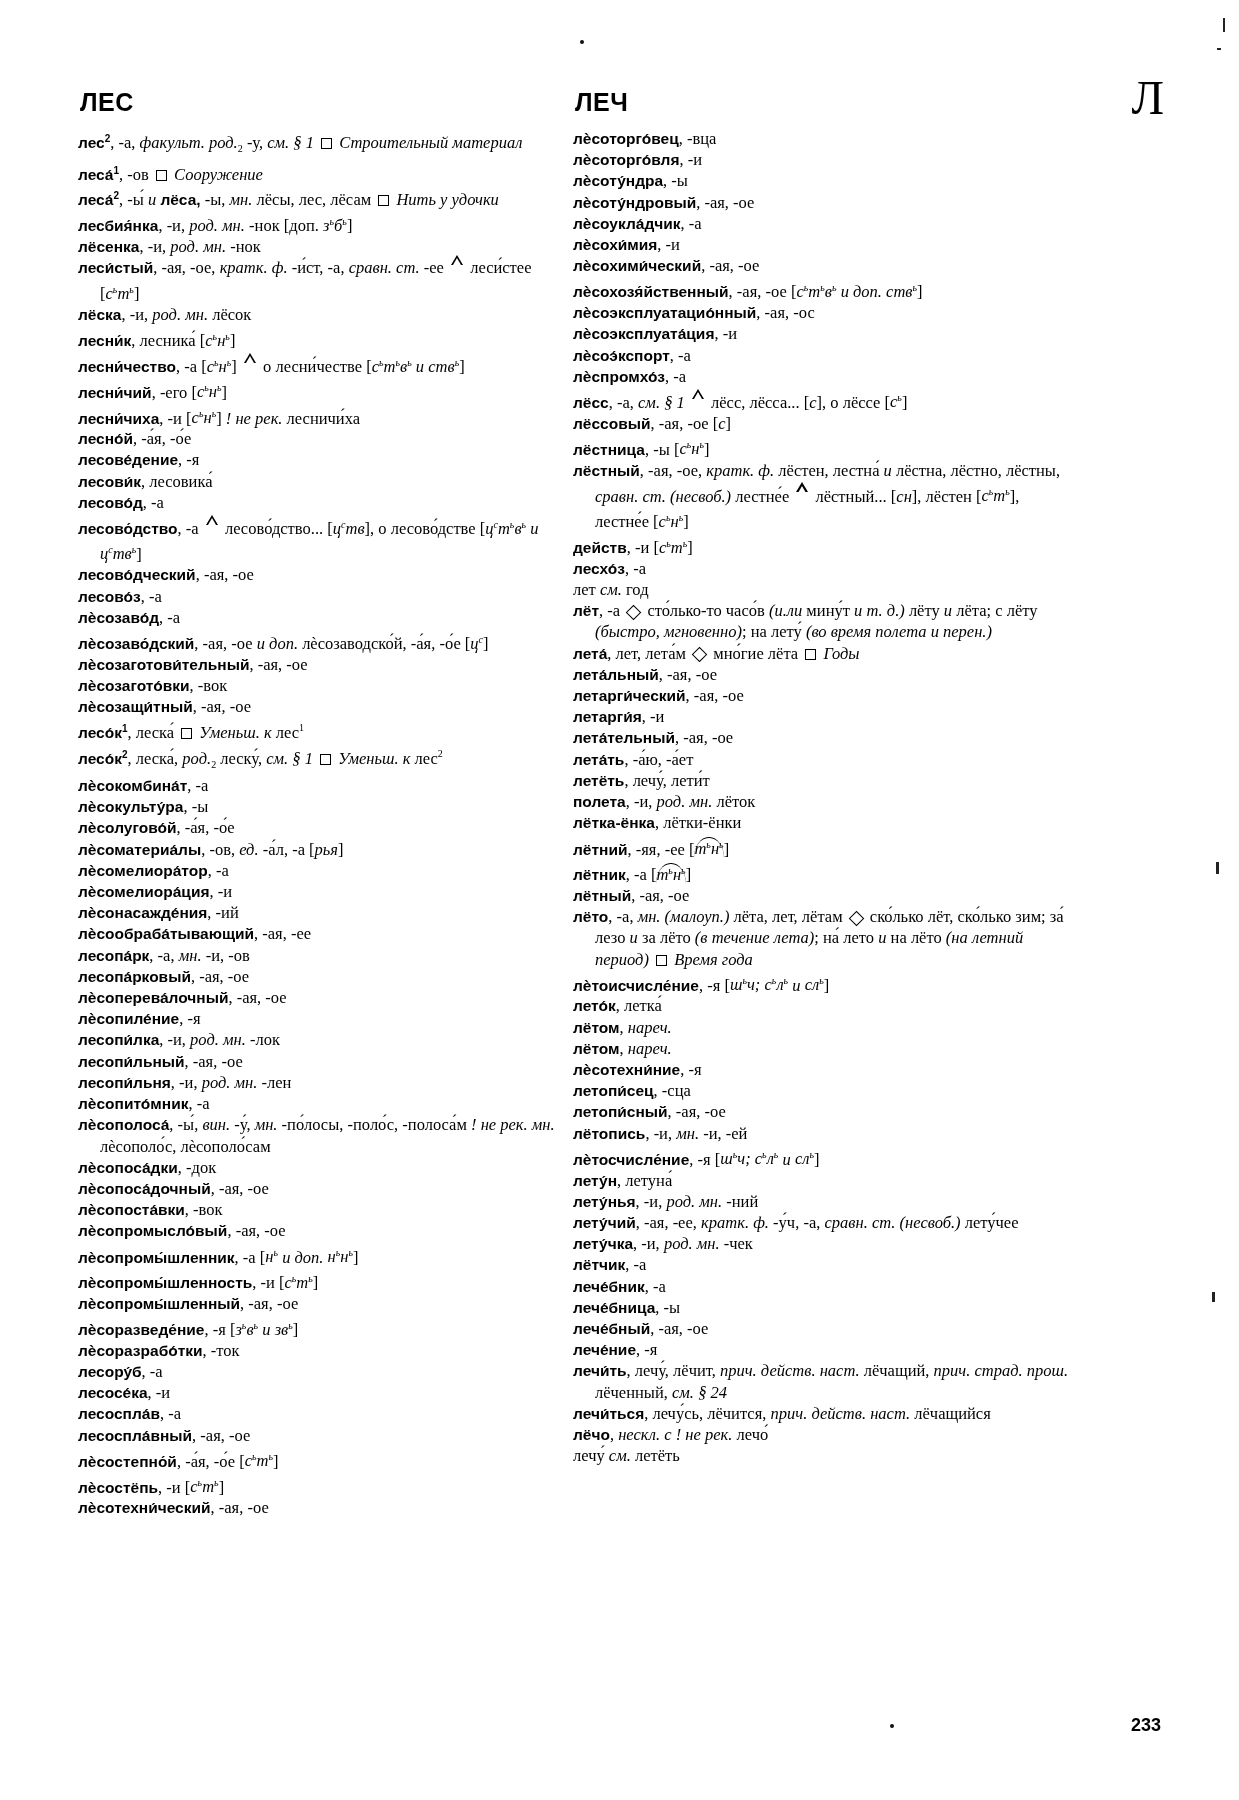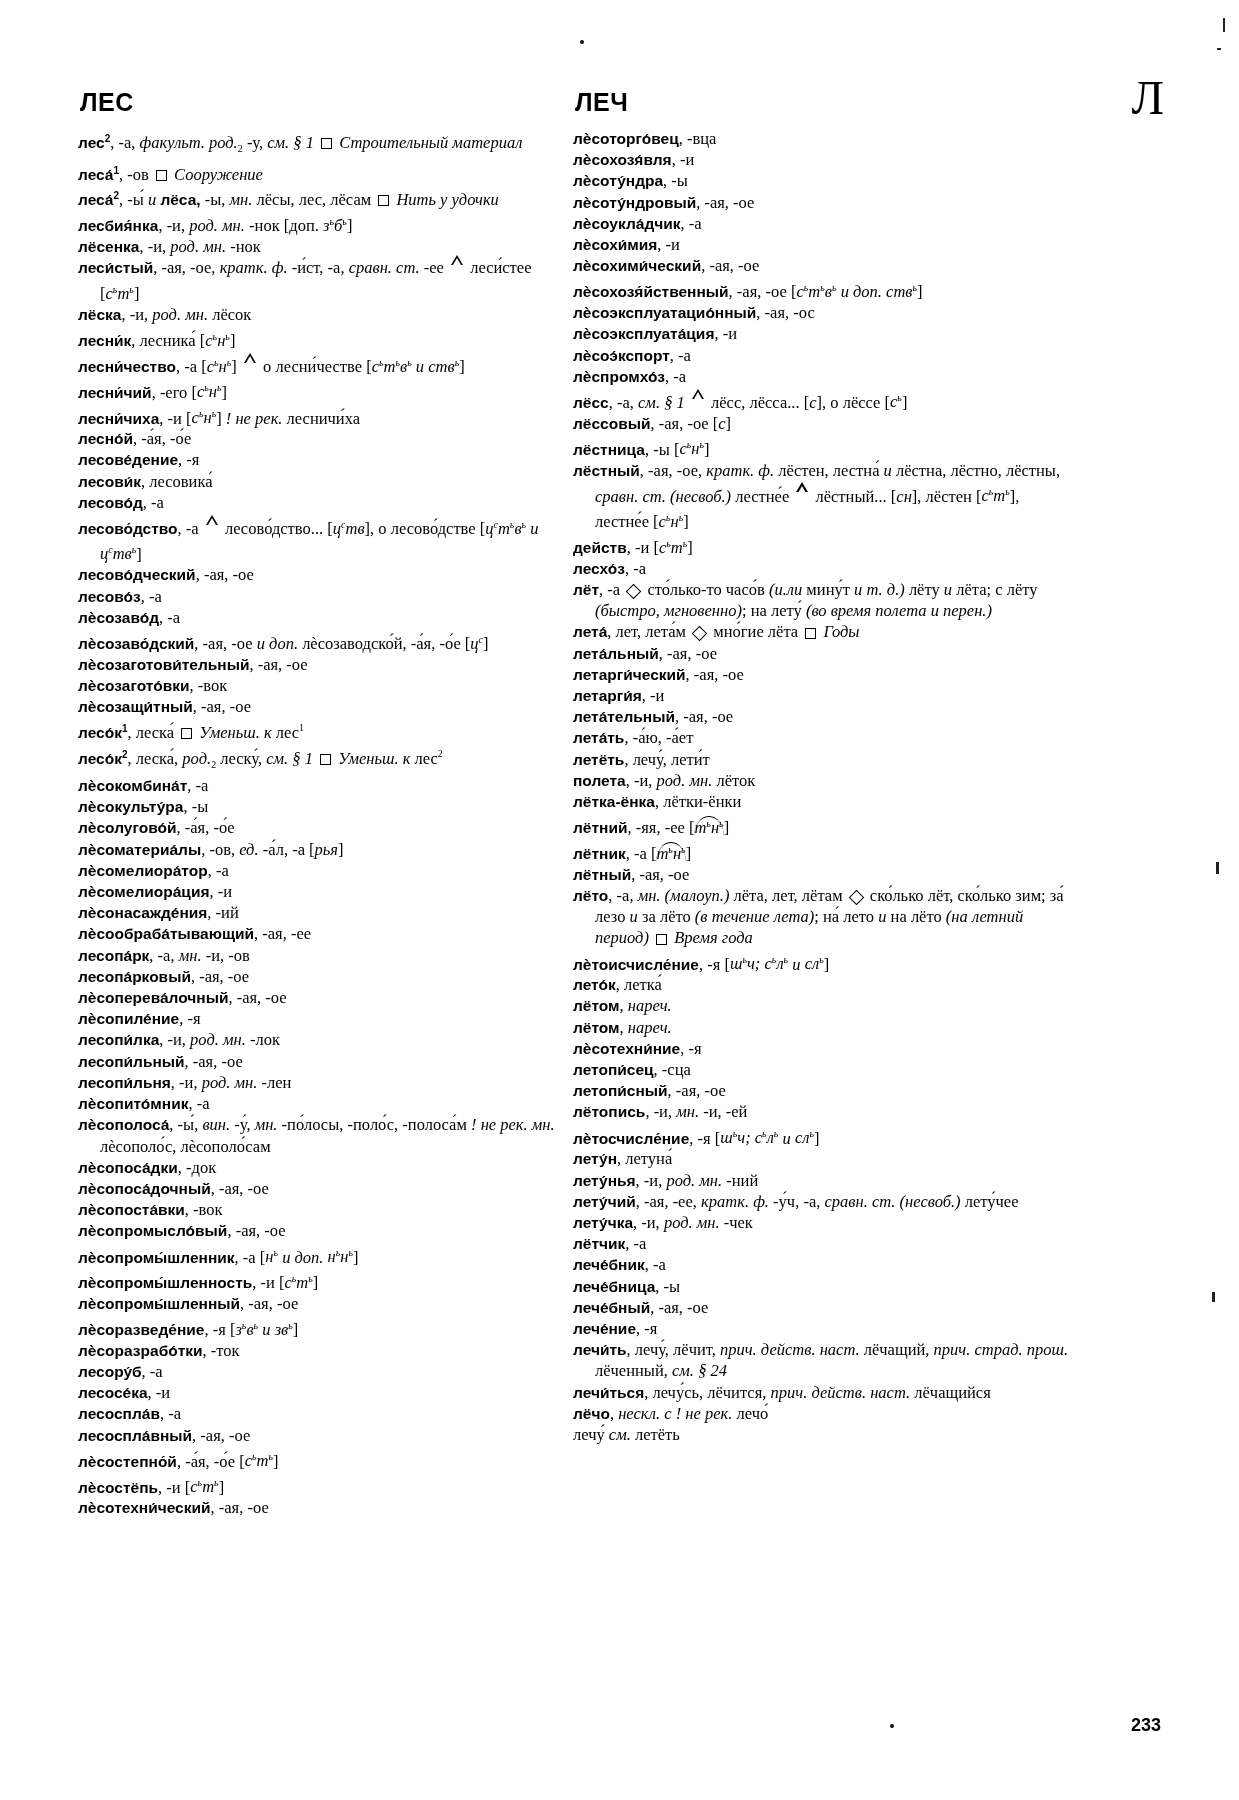--- a/index.html
+++ b/index.html
@@ -231,37 +231,38 @@
         <div class="entry"><span class="hw">лесору́б</span>, -а</div>
         <div class="entry"><span class="hw">лесосе́ка</span>, -и</div>
         <div class="entry"><span class="hw">лесоспла́в</span>, -а</div>
         <div class="entry"><span class="hw">лесоспла́вный</span>, -ая, -ое</div>
         <div class="entry"><span class="hw">лѐсостепно́й</span>, -а́я, -о́е [<span class="it">с<sup>ь</sup>т<sup>ь</sup></span>]</div>
         <div class="entry"><span class="hw">лѐсостёпь</span>, -и [<span class="it">с<sup>ь</sup>т<sup>ь</sup></span>]</div>
         <div class="entry"><span class="hw">лѐсотехни́ческий</span>, -ая, -ое</div>
       </div>
     <div class="col col-right" id="col-right">
         <div class="entry"><span class="hw">лѐсоторго́вец</span>, -вца</div>
-        <div class="entry"><span class="hw">лѐсохозя́вля</span>, -и</div>
+        <div class="entry"><span class="hw">лѐсоторго́вля</span>, -и</div>
         <div class="entry"><span class="hw">лѐсоту́ндра</span>, -ы</div>
         <div class="entry"><span class="hw">лѐсоту́ндровый</span>, -ая, -ое</div>
         <div class="entry"><span class="hw">лѐсоукла́дчик</span>, -а</div>
         <div class="entry"><span class="hw">лѐсохи́мия</span>, -и</div>
         <div class="entry"><span class="hw">лѐсохими́ческий</span>, -ая, -ое</div>
         <div class="entry"><span class="hw">лѐсохозя́йственный</span>, -ая, -ое [<span class="it">с<sup>ь</sup>т<sup>ь</sup>в<sup>ь</sup></span> <span class="it">и доп.</span> <span class="it">ств<sup>ь</sup></span>]</div>
         <div class="entry"><span class="hw">лѐсоэксплуатацио́нный</span>, -ая, -ос</div>
         <div class="entry"><span class="hw">лѐсоэксплуата́ция</span>, -и</div>
         <div class="entry"><span class="hw">лѐсоэ́кспорт</span>, -а</div>
         <div class="entry"><span class="hw">лѐспромхо́з</span>, -а</div>
         <div class="entry"><span class="hw">лёсс</span>, -а, <span class="it">см.</span> <span class="it">§ 1</span> <span class="tri"></span> лёсс, лёсса... [<span class="it">с</span>], о лёссе [<span class="it">с<sup>ь</sup></span>]</div>
         <div class="entry"><span class="hw">лёссовый</span>, -ая, -ое [<span class="it">с</span>]</div>
         <div class="entry"><span class="hw">лёстница</span>, -ы [<span class="it">с<sup>ь</sup>н<sup>ь</sup></span>]</div>
         <div class="entry"><span class="hw">лёстный</span>, -ая, -ое, <span class="it">кратк. ф.</span> лёстен, лестна́ <span class="it">и</span> лёстна, лёстно, лёстны, <span class="it">сравн. ст. (несвоб.)</span> лестне́е <span class="tri"></span> лёстный... [<span class="it">сн</span>], лёстен [<span class="it">с<sup>ь</sup>т<sup>ь</sup></span>], лестне́е [<span class="it">с<sup>ь</sup>н<sup>ь</sup></span>]</div>
         <div class="entry"><span class="hw">действ</span>, -и [<span class="it">с<sup>ь</sup>т<sup>ь</sup></span>]</div>
         <div class="entry"><span class="hw">лесхо́з</span>, -а</div>
+        <div class="entry"><span class="hw-plain">лет <span class="it">см.</span> год</span></div>
         <div class="entry"><span class="hw">лёт</span>, -а <span class="dia"></span> сто́лько-то часо́в <span class="it">(и.ли</span> мину́т <span class="it">и т. д.)</span> лёту <span class="it">и</span> лёта; с лёту <span class="it">(быстро, мгновенно)</span>; на лету́ <span class="it">(во время полета и перен.)</span></div>
         <div class="entry"><span class="hw">лета́</span>, лет, лета́м <span class="dia"></span> мно́гие лёта <span class="sq"></span> <span class="it">Годы</span></div>
         <div class="entry"><span class="hw">лета́льный</span>, -ая, -ое</div>
         <div class="entry"><span class="hw">летарги́ческий</span>, -ая, -ое</div>
         <div class="entry"><span class="hw">летарги́я</span>, -и</div>
         <div class="entry"><span class="hw">лета́тельный</span>, -ая, -ое</div>
         <div class="entry"><span class="hw">лета́ть</span>, -а́ю, -а́ет</div>
         <div class="entry"><span class="hw">летёть</span>, лечу́, лети́т</div>
         <div class="entry"><span class="hw">полета</span>, -и, <span class="it">род. мн.</span> лёток</div>
         <div class="entry"><span class="hw">лётка-ёнка</span>, лётки-ёнки</div>

